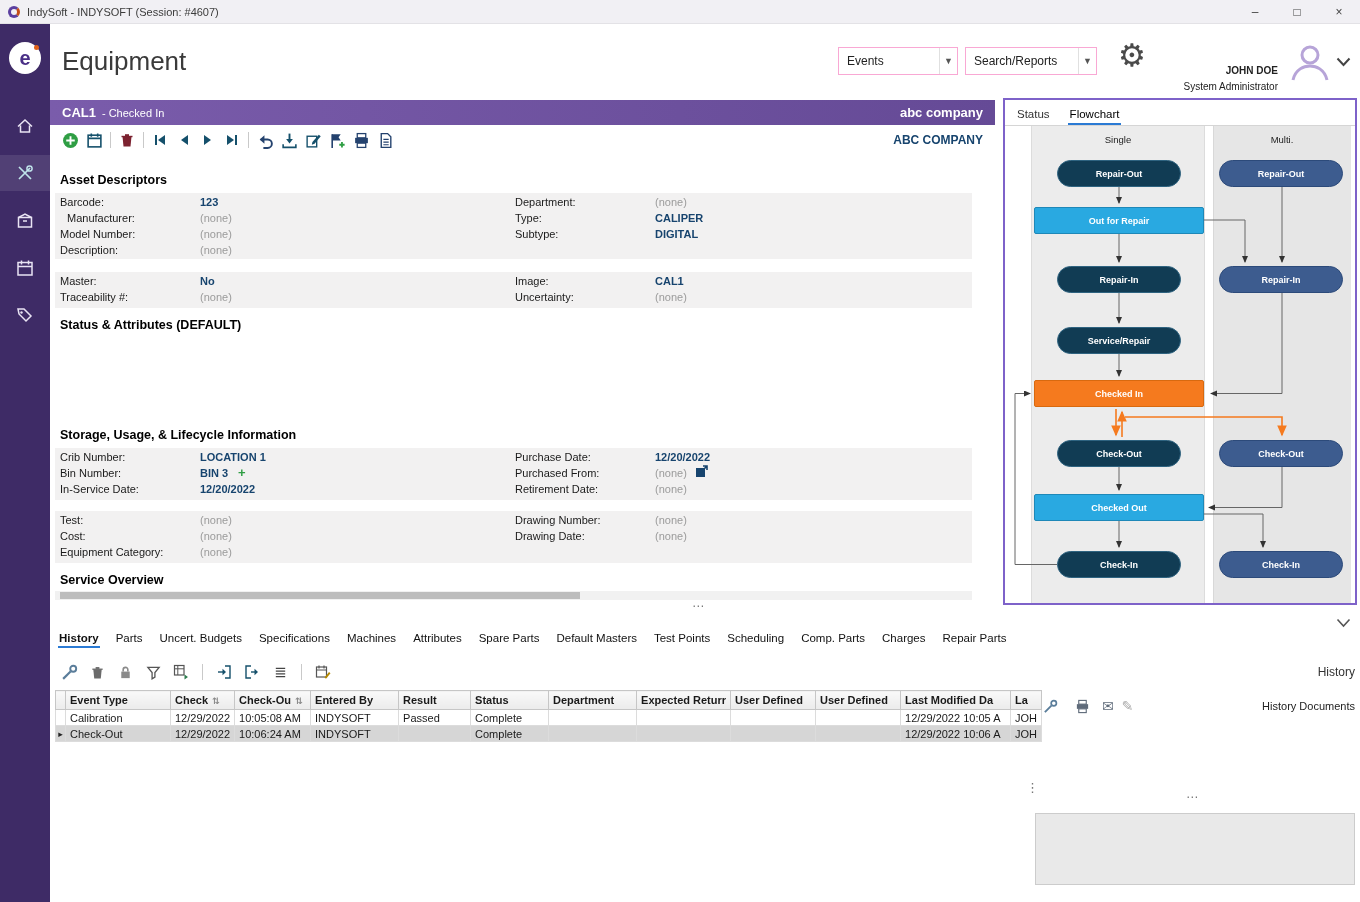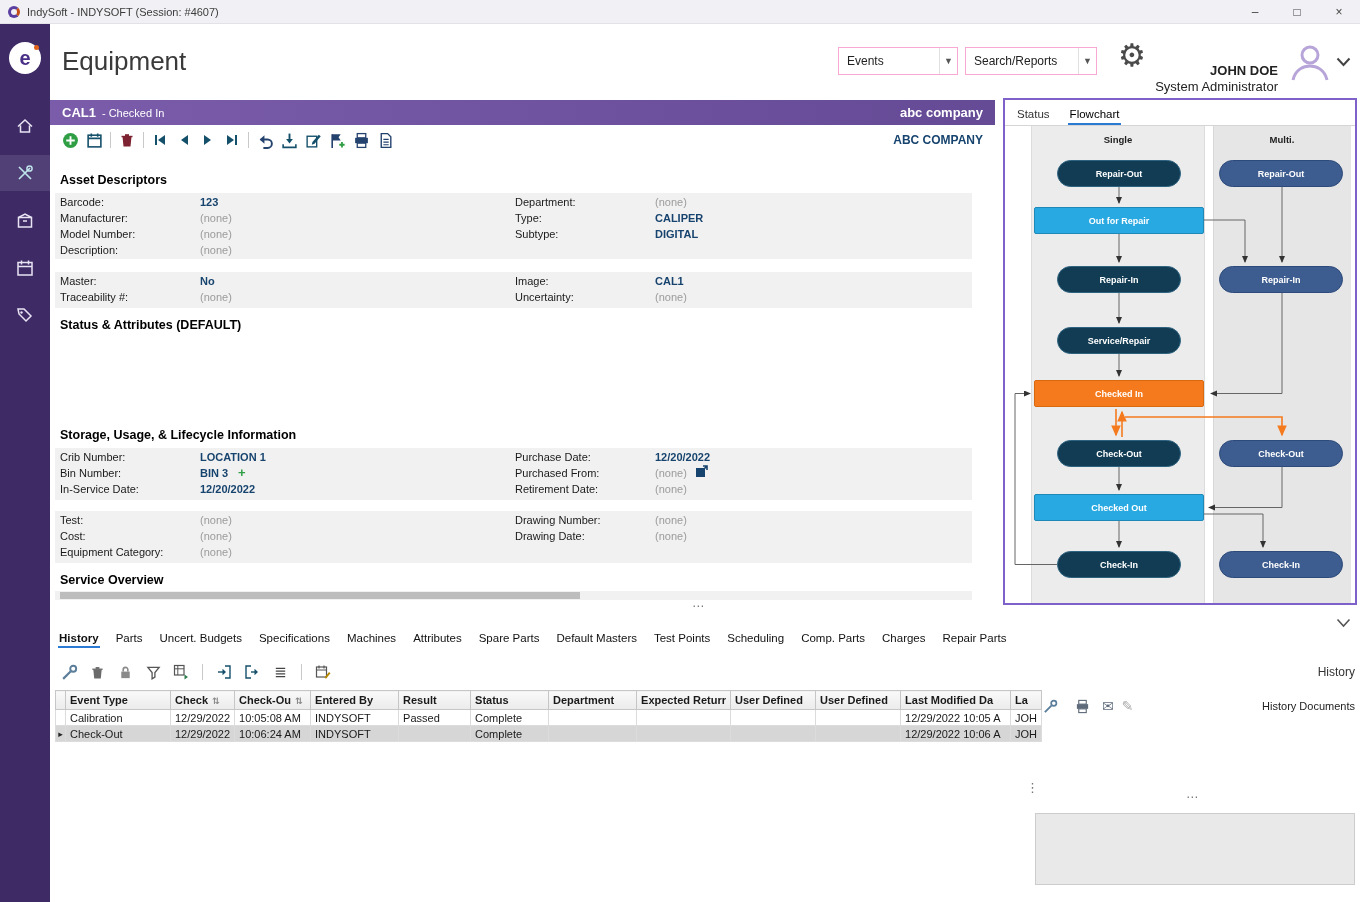--- a/index.html
+++ b/index.html
@@ -16,21 +16,21 @@
 .sblogo i{position:absolute;right:2px;top:3px;width:5px;height:5px;background:#e0611a;border-radius:50%}
 .sbitem{position:absolute;left:0;width:50px;height:36px;display:flex;align-items:center;justify-content:center}
 .sbitem.active{background:rgba(255,255,255,.10)}
 
 .apphdr{position:absolute;left:50px;top:24px;width:1310px;height:76px;background:#fff}
 .pagetitle{position:absolute;left:12px;top:22px;font-size:26px;color:#3a3a3a}
 .dd{position:absolute;height:28px;background:#fff;border:1px solid #f9a8d4;display:flex;align-items:center;font-size:12px;color:#222}
 .dd .lbl{padding:0 8px;flex:1}
 .dd .caret{width:18px;height:100%;display:flex;align-items:center;justify-content:center;color:#555;font-size:9px;border-left:1px solid #e0e0e0}
 .gear{position:absolute;left:1118px;top:40px;font-size:31px;color:#4a4a4a;line-height:32px}
-.userblock{position:absolute;left:1146px;top:39px;width:132px;text-align:right;font-size:13px;color:#222;line-height:16px}
+.userblock{position:absolute;left:1146px;top:39px;width:132px;text-align:right;font-size:10px;color:#222;line-height:16px}
 .userblock .b{font-weight:bold}
 
 .recbar{position:absolute;left:50px;top:100px;width:945px;height:25px;background:linear-gradient(90deg,#7a5cab,#654a96);display:flex;align-items:center;color:#fff;padding:0 12px}
 .rec-id{font-size:13px;font-weight:bold;margin-right:6px}
 .rec-status{font-size:11px}
 .rec-co{margin-left:auto;font-size:13px;font-weight:bold}
 .rectools{position:absolute;left:50px;top:125px;width:945px;height:30px;background:#fff;display:flex;align-items:center;padding-left:8px}
 .tbtn{width:22px;height:22px;display:flex;align-items:center;justify-content:center;margin:0 1px}
 .tsep{width:1px;height:16px;background:#c9c9c9;margin:0 4px}
 .tco{margin-left:auto;font-size:12px;font-weight:bold;color:#17446e;padding-right:12px}
@@ -49,21 +49,21 @@
 .hscroll{position:absolute;left:5px;top:436px;width:917px;height:9px;background:#f1f1f1}
 .hthumb{position:absolute;left:5px;top:1px;width:520px;height:7px;background:#bdbdbd}
 .dots{color:#777;font-size:12px;letter-spacing:1px}
 
 .flowpanel{position:absolute;left:1003px;top:98px;width:354px;height:507px;background:#fff;border:2px solid #7e62c9}
 .fc-tabs{position:absolute;left:0;top:0;width:350px;height:26px;border-bottom:1px solid #d5d5d5;display:flex;align-items:flex-end;gap:16px;padding:0 10px;font-size:11.5px;color:#333}
 .fc-tab{padding:4px 2px 5px 2px}
 .fc-tab.active{border-bottom:2px solid #2a7ad4;padding-bottom:3px;color:#000}
 .fc-area{position:absolute;left:0;top:26px;width:350px;height:477px}
 .fc-band{position:absolute;top:0;height:477px}
-.fc-colhead{position:absolute;top:8px;text-align:center;font-size:9.5px;font-weight:bold;color:#222}
+.fc-colhead{position:absolute;top:8px;text-align:center;font-size:9.5px;font-weight:normal;color:#222}
 .fc-svg{position:absolute;left:0;top:0;pointer-events:none}
 .fcn{position:absolute;height:27px;display:flex;align-items:center;justify-content:center;font-size:9px;font-weight:bold;color:#fff;text-align:left;white-space:nowrap}
 .pill{width:124px;border-radius:13.5px}
 .ndark{background:#113c54;border:1px solid #2e6380}
 .nsteel{background:#3d5c8f;border:1px solid #2c4a7a}
 .nrect{width:170px;border-radius:2px}
 .nblue{background:#29a9e1;border:1px solid #1e88b8}
 .norange{background:#f57a1e;border:1px solid #d8690f}
 
 .btabs{position:absolute;left:58px;top:630px;display:flex;gap:15px;font-size:11.5px;color:#111;align-items:flex-end}
@@ -246,21 +246,21 @@
     </span>
   <span class="tco">ABC COMPANY</span>
 </div>
 
 <div class="detailbody">
 
   <div class="sect-h" style="top:18px">Asset Descriptors</div>
   <div class="fgroup" style="top:38px;height:66px">
     <span class="flabel" style="left:5px;top:3px">Barcode:</span>
     <span class="fvalue v-link" style="left:145px;top:3px">123</span>
-    <span class="flabel" style="left:5px;top:19px">Manufacturer:</span>
+    <span class="flabel" style="left:12px;top:19px">Manufacturer:</span>
     <span class="fvalue v-none" style="left:145px;top:19px">(none)</span>
     <span class="flabel" style="left:5px;top:35px">Model Number:</span>
     <span class="fvalue v-none" style="left:145px;top:35px">(none)</span>
     <span class="flabel" style="left:5px;top:51px">Description:</span>
     <span class="fvalue v-none" style="left:145px;top:51px">(none)</span>
     <span class="flabel" style="left:460px;top:3px">Department:</span>
     <span class="fvalue v-none" style="left:600px;top:3px">(none)</span>
     <span class="flabel" style="left:460px;top:19px">Type:</span>
     <span class="fvalue v-link" style="left:600px;top:19px">CALIPER</span>
     <span class="flabel" style="left:460px;top:35px">Subtype:</span>

